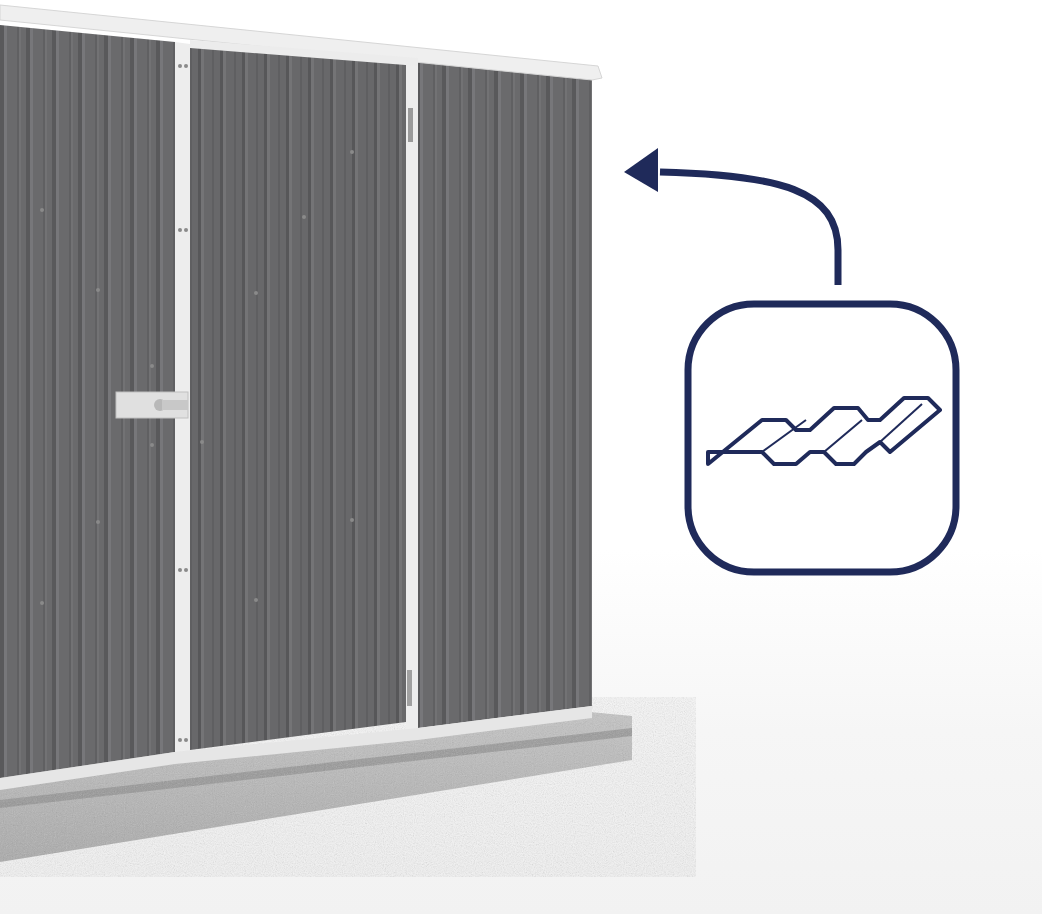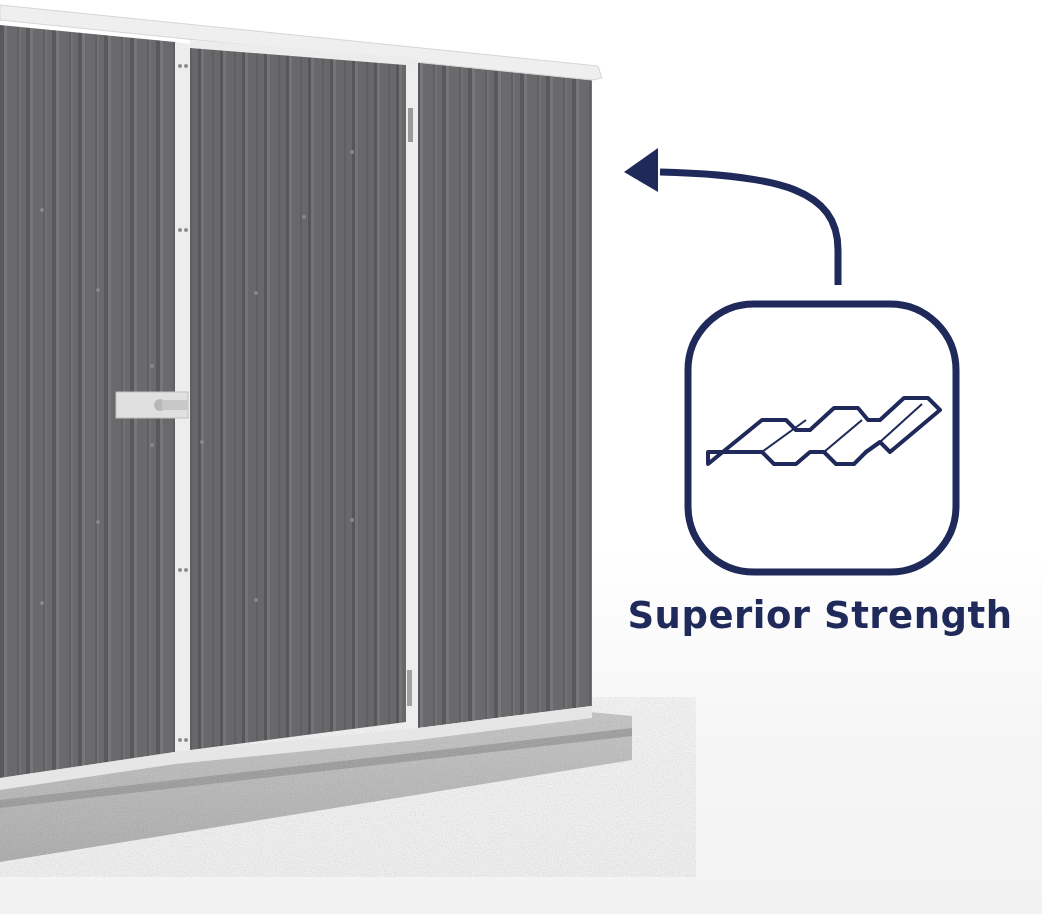--- a/index.html
+++ b/index.html
@@ -113,16 +113,15 @@
 
       <g fill="none" stroke="#1f2a5a" stroke-width="4" stroke-linejoin="round">
         <path d="M 98 334 L 152 290 L 176 290 L 186 300 L 200 300 L 224 278 L 248 278 L 258 290 L 270 290 L 294 268 L 318 268 L 330 280 L 280 322 L 270 312 L 256 322 L 244 334 L 226 334 L 214 322 L 200 322 L 186 334 L 164 334 L 152 322 L 98 322 Z"></path>
         <path d="M 98 322 L 152 322"></path>
         <path d="M 152 322 L 196 290" stroke-width="2"></path>
         <path d="M 214 322 L 252 290" stroke-width="2"></path>
         <path d="M 270 312 L 312 274" stroke-width="2"></path>
       </g>
     </svg>
     <div class="feature-label">
-      <span>Superior Strength</span>
     </div>
   </div>
 </div>
 
 </body></html>

